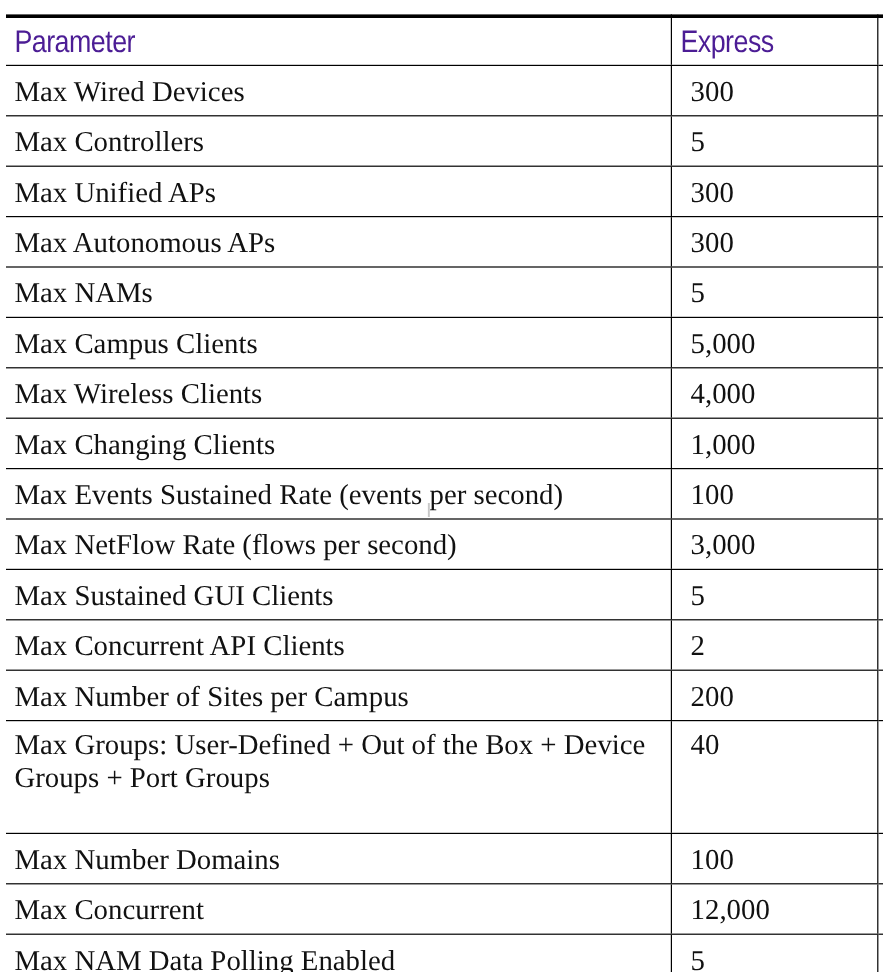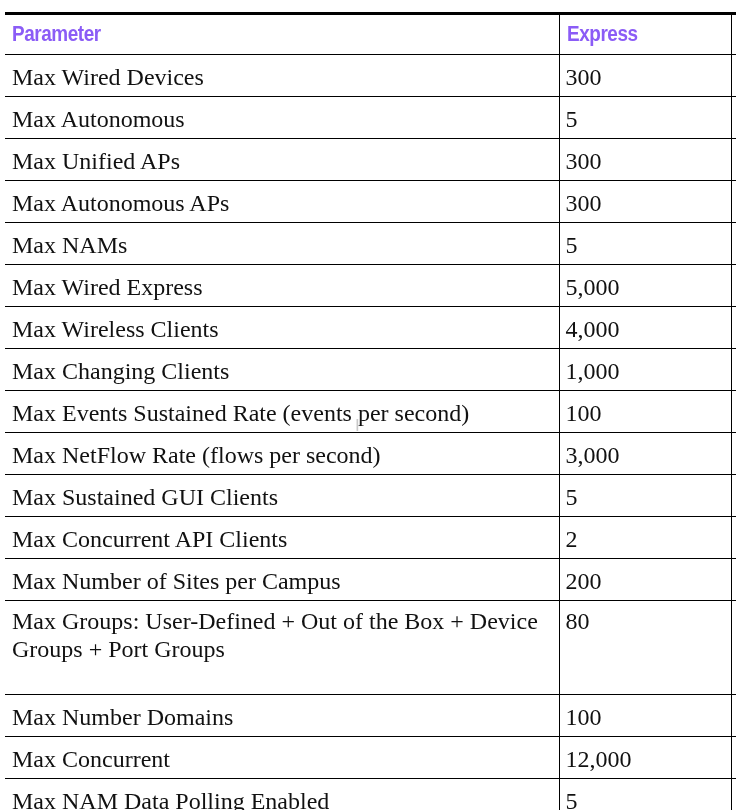--- a/index.html
+++ b/index.html
@@ -15,40 +15,40 @@
   .tbl th, .tbl td {
     border-bottom: 1.5px solid #000;
     padding: 0 0 0 7px;
     vertical-align: top;
     text-align: left;
   }
   .tbl th + th, .tbl td + td { border-left: 1.5px solid #000; }
   .tbl th {
     height: 39px;
     font-family: "Liberation Sans", sans-serif;
-    font-weight: bold;
-    font-size: 22px;
+    font-weight: normal;
+    font-size: 26px;
     line-height: 38px;
-    color: #8b5cf6;
+    color: #4c1d95;
     letter-spacing: -0.5px;
   }
   .tbl th span.hdr { display: inline-block; transform: scaleX(0.86); transform-origin: left center; }
   .tbl td {
     height: 41px;
     font-family: Liberation Serif, serif;
     font-size: 24px;
     line-height: 28px;
     padding-top: 8px;
     padding-bottom: 5px;
     color: #111;
     box-sizing: border-box;
   }
   .tbl tr.tall td { height: 94px; padding-top: 6px; }
   .tbl td.param { padding-left: 7px; }
-  .tbl td.val { padding-left: 6px; }
+  .tbl td.val { padding-left: 16px; }
   .cursor {
     position: absolute; left: 355px; top: 416px; width: 7px; height: 20px;
     color: #c8c8c8; font-family: "DejaVu Sans", sans-serif; font-size: 16px; line-height: 20px;
   }
 </style>
 </head>
 <body>
 
 <table class="tbl">
   <colgroup>
@@ -63,41 +63,41 @@
       <th><span class="hdr"></span></th>
     </tr>
   </thead>
   <tbody>
     <tr>
         <td class="param">Max Wired Devices</td>
         <td class="val">300</td>
         <td></td>
       </tr>
     <tr>
-        <td class="param">Max Autonomous</td>
+        <td class="param">Max Controllers</td>
         <td class="val">5</td>
         <td></td>
       </tr>
     <tr>
         <td class="param">Max Unified APs</td>
         <td class="val">300</td>
         <td></td>
       </tr>
     <tr>
         <td class="param">Max Autonomous APs</td>
         <td class="val">300</td>
         <td></td>
       </tr>
     <tr>
         <td class="param">Max NAMs</td>
         <td class="val">5</td>
         <td></td>
       </tr>
     <tr>
-        <td class="param">Max Wired Express</td>
+        <td class="param">Max Campus Clients</td>
         <td class="val">5,000</td>
         <td></td>
       </tr>
     <tr>
         <td class="param">Max Wireless Clients</td>
         <td class="val">4,000</td>
         <td></td>
       </tr>
     <tr>
         <td class="param">Max Changing Clients</td>
@@ -124,21 +124,21 @@
         <td class="val">2</td>
         <td></td>
       </tr>
     <tr>
         <td class="param">Max Number of Sites per Campus</td>
         <td class="val">200</td>
         <td></td>
       </tr>
     <tr class="tall">
         <td class="param">Max Groups: User-Defined + Out of the Box + Device Groups + Port Groups</td>
-        <td class="val">80</td>
+        <td class="val">40</td>
         <td></td>
       </tr>
     <tr>
         <td class="param">Max Number Domains</td>
         <td class="val">100</td>
         <td></td>
       </tr>
     <tr>
         <td class="param">Max Concurrent</td>
         <td class="val">12,000</td>

